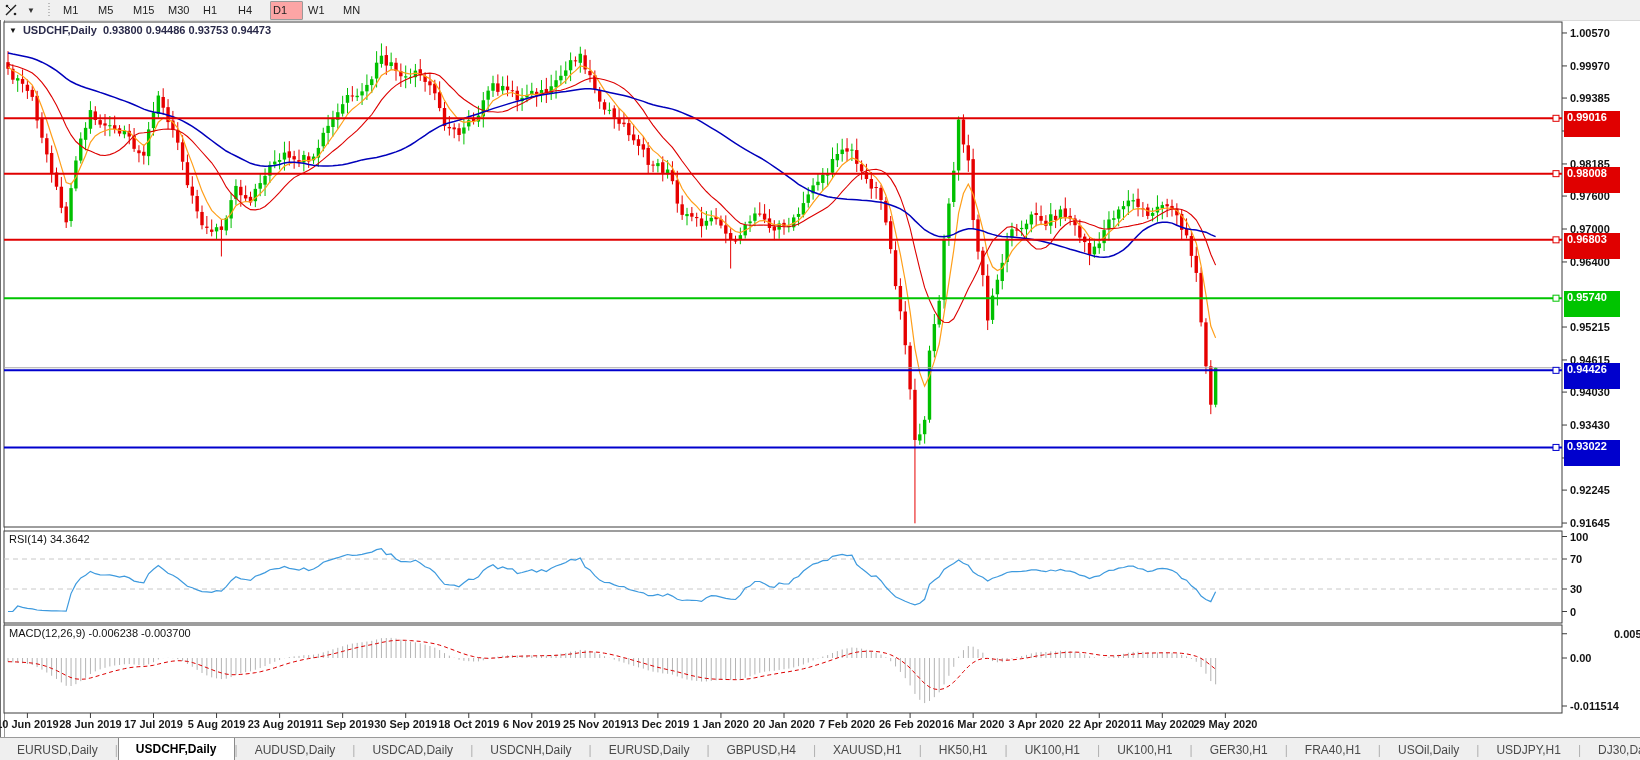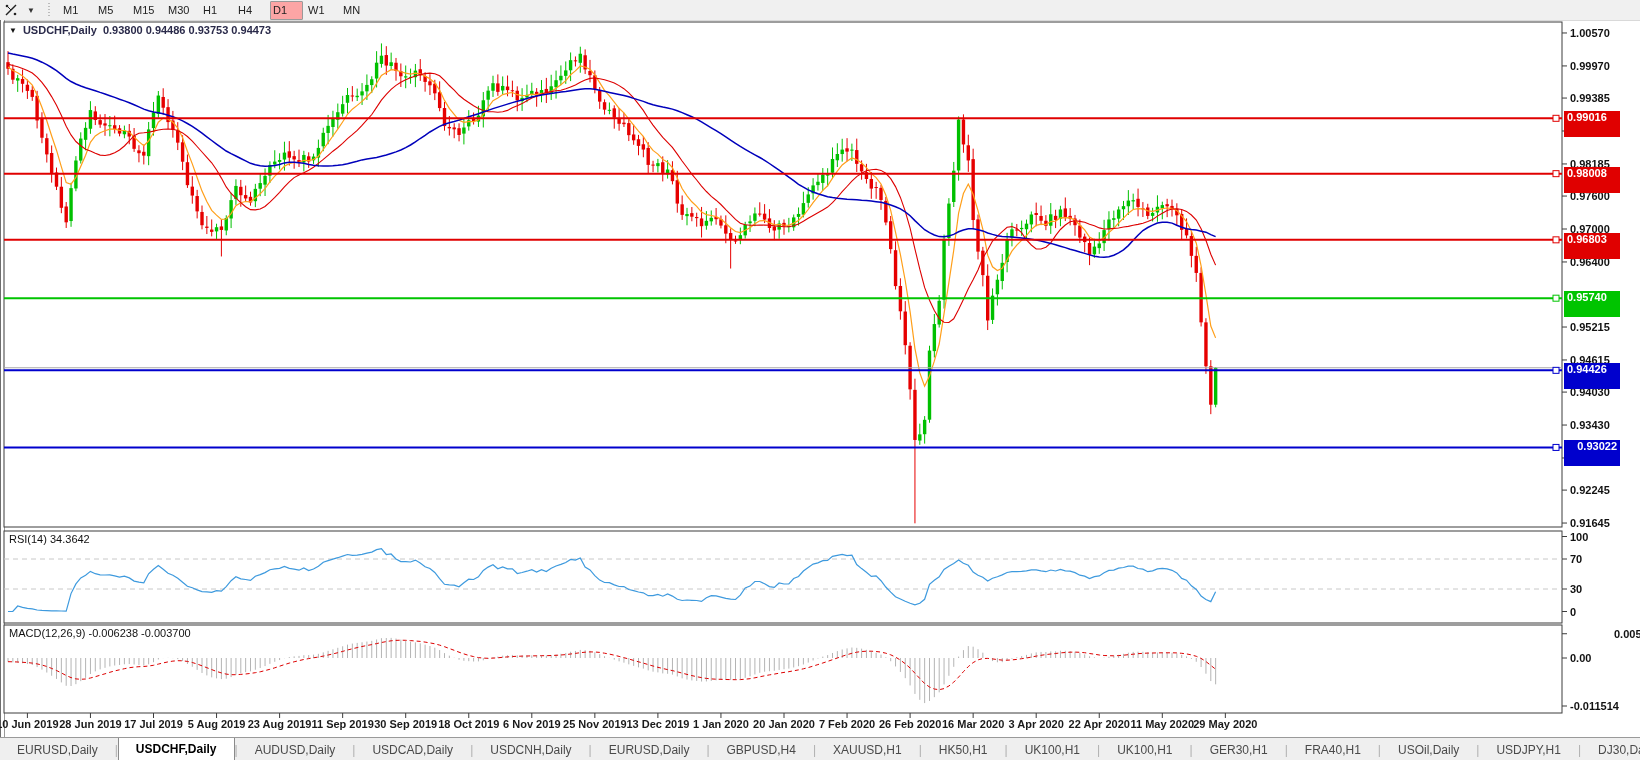--- a/index.html
+++ b/index.html
@@ -919,21 +919,21 @@
       <div class="axis-lab" style="top: 392.088px;">0.94030</div>
       <div class="axis-lab" style="top: 425.034px;">0.93430</div>
       <div class="axis-lab" style="top: 457.979px; text-decoration: underline;">0.92830</div>
       <div class="axis-lab" style="top: 490.101px;">0.92245</div>
       <div class="axis-lab" style="top: 523.047px;">0.91645</div>
       <div class="badge" style="top: 118.311px; background: rgb(224, 0, 0);">0.99016</div>
       <div class="badge" style="top: 173.659px; background: rgb(224, 0, 0);">0.98008</div>
       <div class="badge" style="top: 239.825px; background: rgb(224, 0, 0);">0.96803</div>
       <div class="badge" style="top: 298.193px; background: rgb(0, 196, 0);">0.95740</div>
       <div class="badge" style="top: 370.344px; background: rgb(0, 0, 205);">0.94426</div>
-      <div class="badge" style="top: 447.437px; background: rgb(0, 0, 205); text-align: right;">0.93022</div>
+      <div class="badge" style="top: 447.437px; background: rgb(0, 0, 205);">0.93022</div>
       <div class="axis-lab" style="top: 536.5px;">100</div>
       <div class="axis-lab" style="top: 559px;">70</div>
       <div class="axis-lab" style="top: 589px;">30</div>
       <div class="axis-lab" style="top: 611.5px;">0</div>
       <div class="axis-lab" style="top: 633.745px; padding-left: 44px;">0.005818</div>
       <div class="axis-lab" style="top: 658px;">0.00</div>
       <div class="axis-lab" style="top: 706.002px;">-0.011514</div>
     </div>
   <div id="date-labels">
       <div class="date-lab" style="left: 27.4px;">10 Jun 2019</div>

